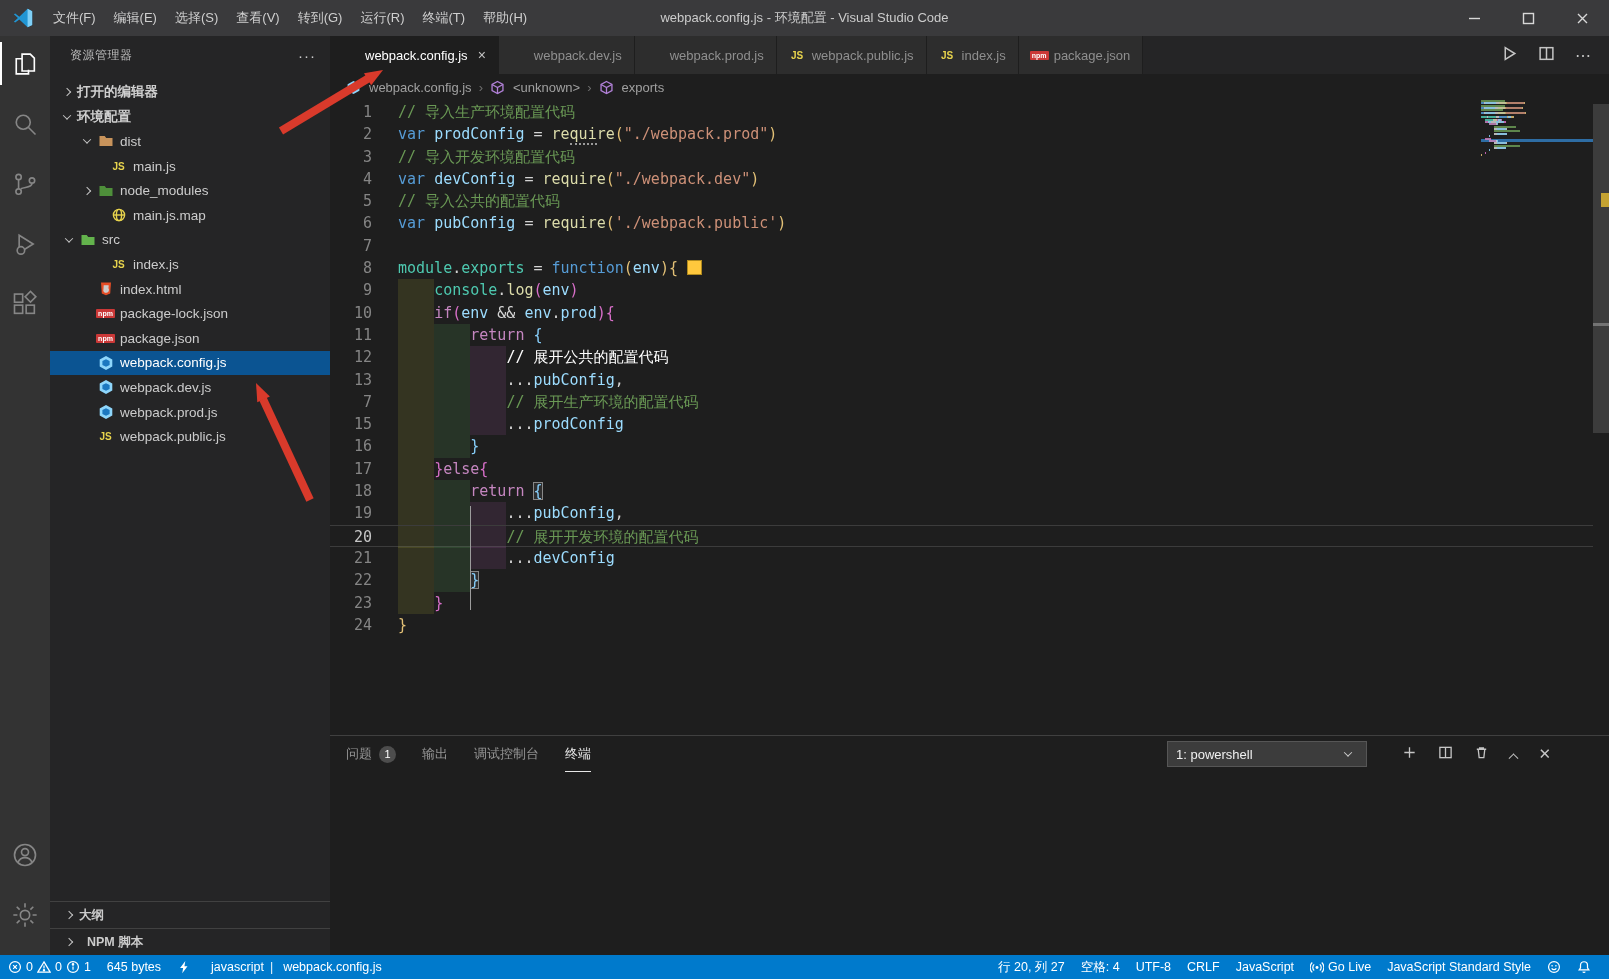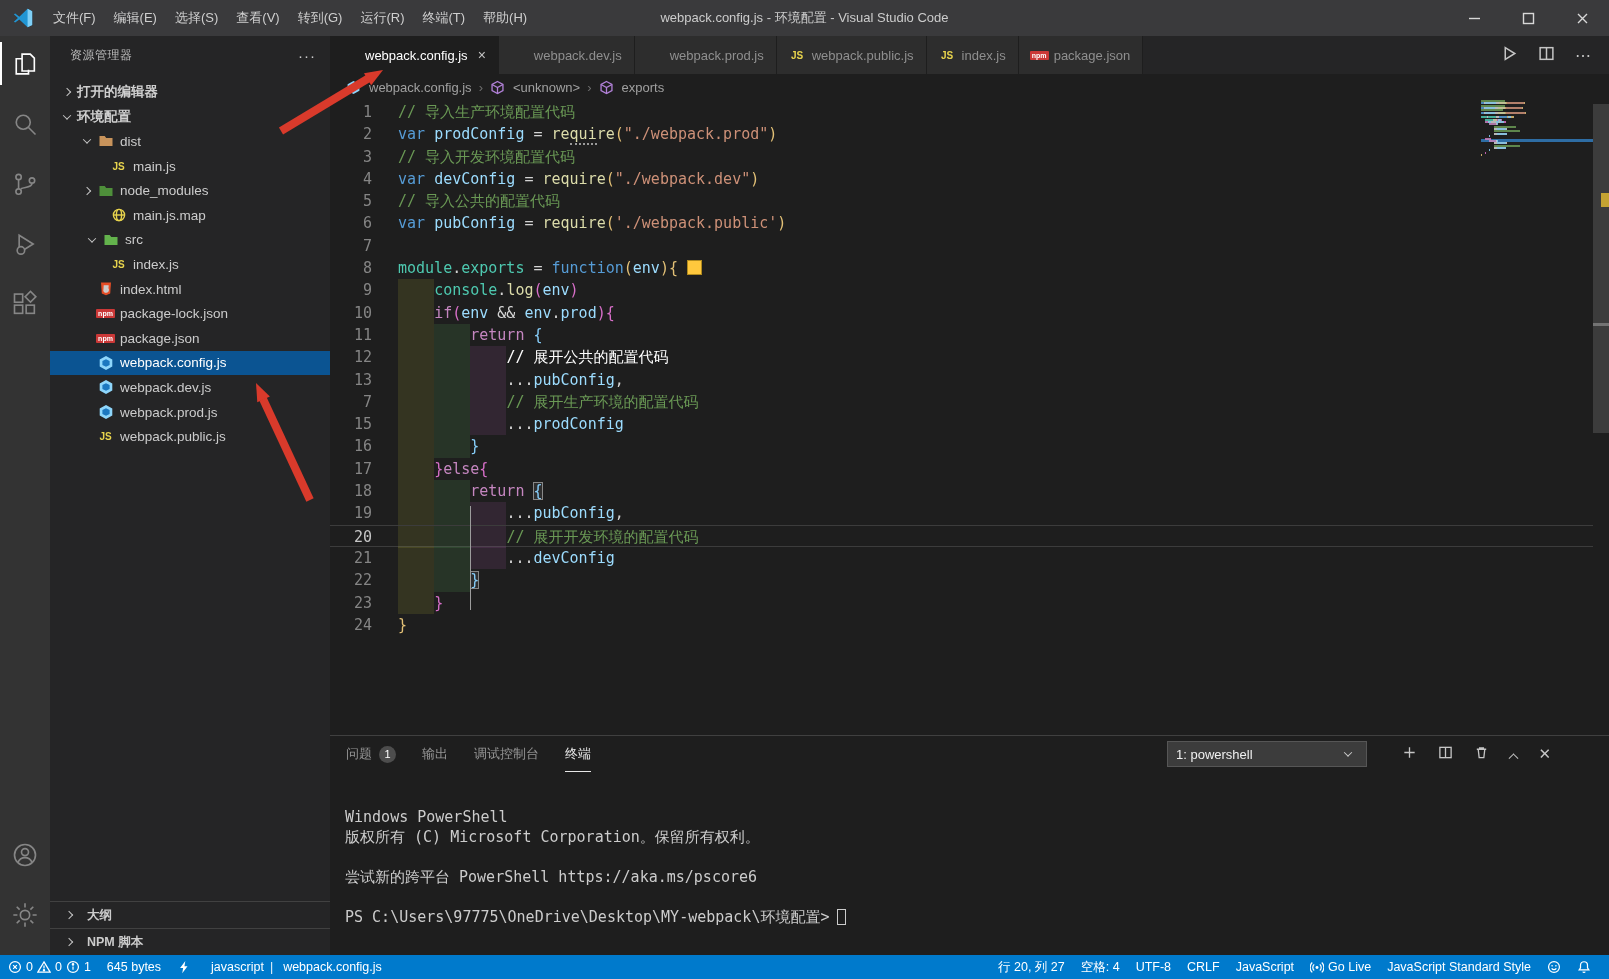--- a/index.html
+++ b/index.html
@@ -283,21 +283,21 @@
             <span style="display: inline-flex; align-items: center;">
               <svg viewBox="0 0 16 16" fill="none" stroke="currentColor" stroke-width="1.4">
                 <circle cx="8" cy="8" r="5.6" stroke="#e8d44d"></circle>
                 <ellipse cx="8" cy="8" rx="2.6" ry="5.6" stroke="#e8d44d"></ellipse>
                 <line x1="2.4" y1="8" x2="13.6" y2="8" stroke="#e8d44d"></line>
               </svg>
             </span>
           </span>
           <span>main.js.map</span>
         </div>
-        <div class="tree-row" style="padding-left: 39px;">
+        <div class="tree-row" style="padding-left: 16px;">
           <span class="chev open"></span>
           <span class="tree-icon">
             <span style="display: inline-flex; align-items: center;">
               <svg viewBox="0 0 16 16" fill="none" stroke="currentColor" stroke-width="1.4">
                 <path d="M1.5 3h5.2l1.5 2h6.3v8H1.5z" fill="#63b34c" stroke="none"></path>
               </svg>
             </span>
           </span>
           <span>src</span>
         </div>
@@ -373,21 +373,21 @@
         <div class="tree-row" style="padding-left: 34px;">
           <span class="chev none"></span>
           <span class="tree-icon">
             <span class="js-badge" style="display: inline-flex; align-items: center;">JS</span>
           </span>
           <span>webpack.public.js</span>
         </div>
       </div>
     <div class="sb-bottom-sec" style="bottom:27px;">
       <span class="chev closed"></span>
-      <span style="margin-left:8px;text-align:right;">大纲</span>
+      <span style="text-align:right;">大纲</span>
     </div>
     <div class="sb-bottom-sec" style="bottom:0;">
       <span class="chev closed"></span>
       <span style="margin-left:8px;">NPM 脚本</span>
     </div>
   </div>
 
   <div class="tabbar" id="tabbar">
       <div class="tab active">
         <span class="tab-icon">
@@ -685,21 +685,20 @@
         <span><span style="display: inline-flex; align-items: center;">
             <svg viewBox="0 0 16 16" fill="none" stroke="currentColor" stroke-width="1.4">
               <path d="M3 4.5h10M6 4.5V3h4v1.5M4.5 4.5l1 9h5l1-9"></path>
             </svg>
           </span></span>
         <span><span style="display: inline-flex; align-items: center;">
             <span class="chev2 up"></span>
           </span></span>
         <span><span class="x" style="display: inline-flex; align-items: center;">✕</span></span>
       </div>
-    <div class="terminal" id="terminal"><div>Windows PowerShell</div><div>版权所有 (C) Microsoft Corporation。保留所有权利。</div><div> </div><div>尝试新的跨平台 PowerShell https://aka.ms/pscore6</div><div> </div><div><span>PS C:\Users\97775\OneDrive\Desktop\MY-webpack\环境配置&gt;</span><span class="cursor-box"></span></div></div>
   </div>
 
   <div class="statusbar">
     <div class="sb-left" id="status-left">
         <div class="status-item">
           <span style="display: inline-flex; align-items: center;">
             <svg viewBox="0 0 16 16" fill="none" stroke="currentColor" stroke-width="1.4">
               <circle cx="8" cy="8" r="6.2"></circle>
               <path d="M5.9 5.9l4.2 4.2M10.1 5.9l-4.2 4.2"></path>
             </svg>

